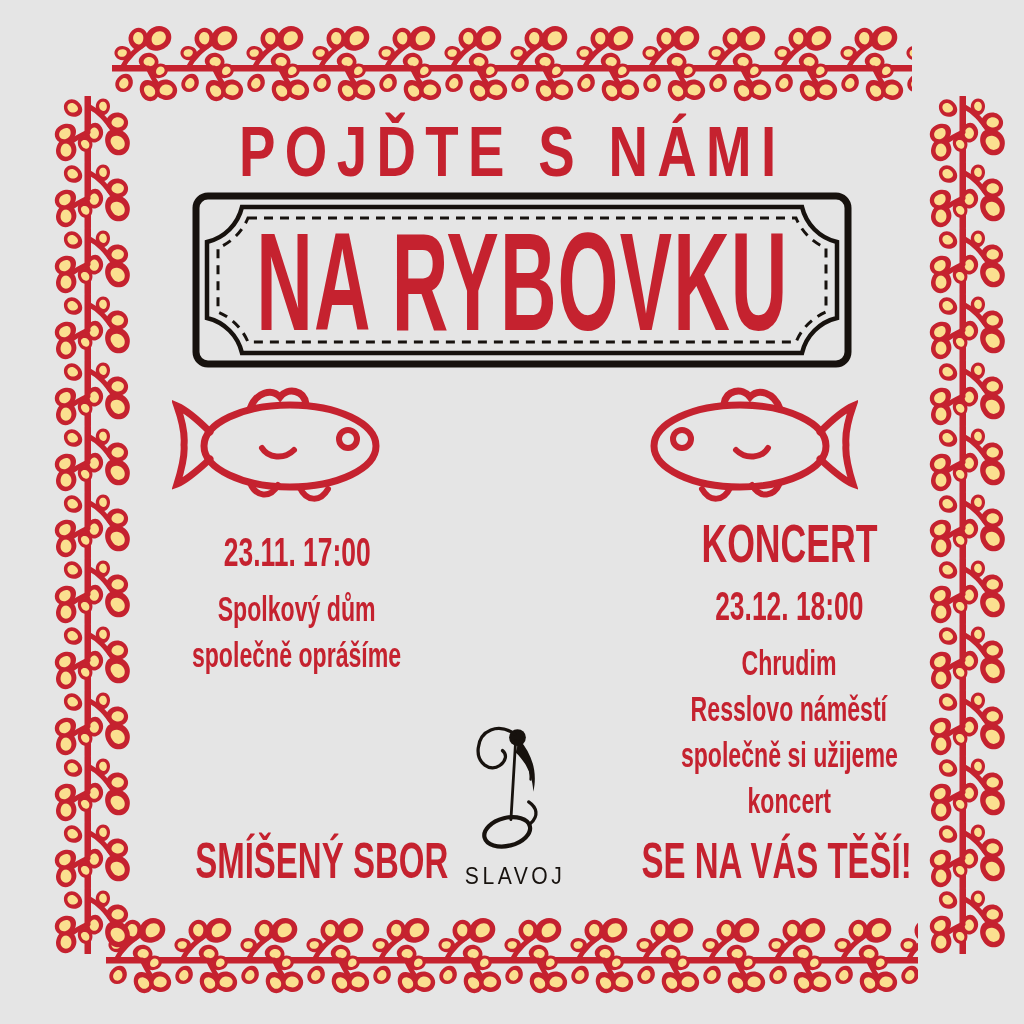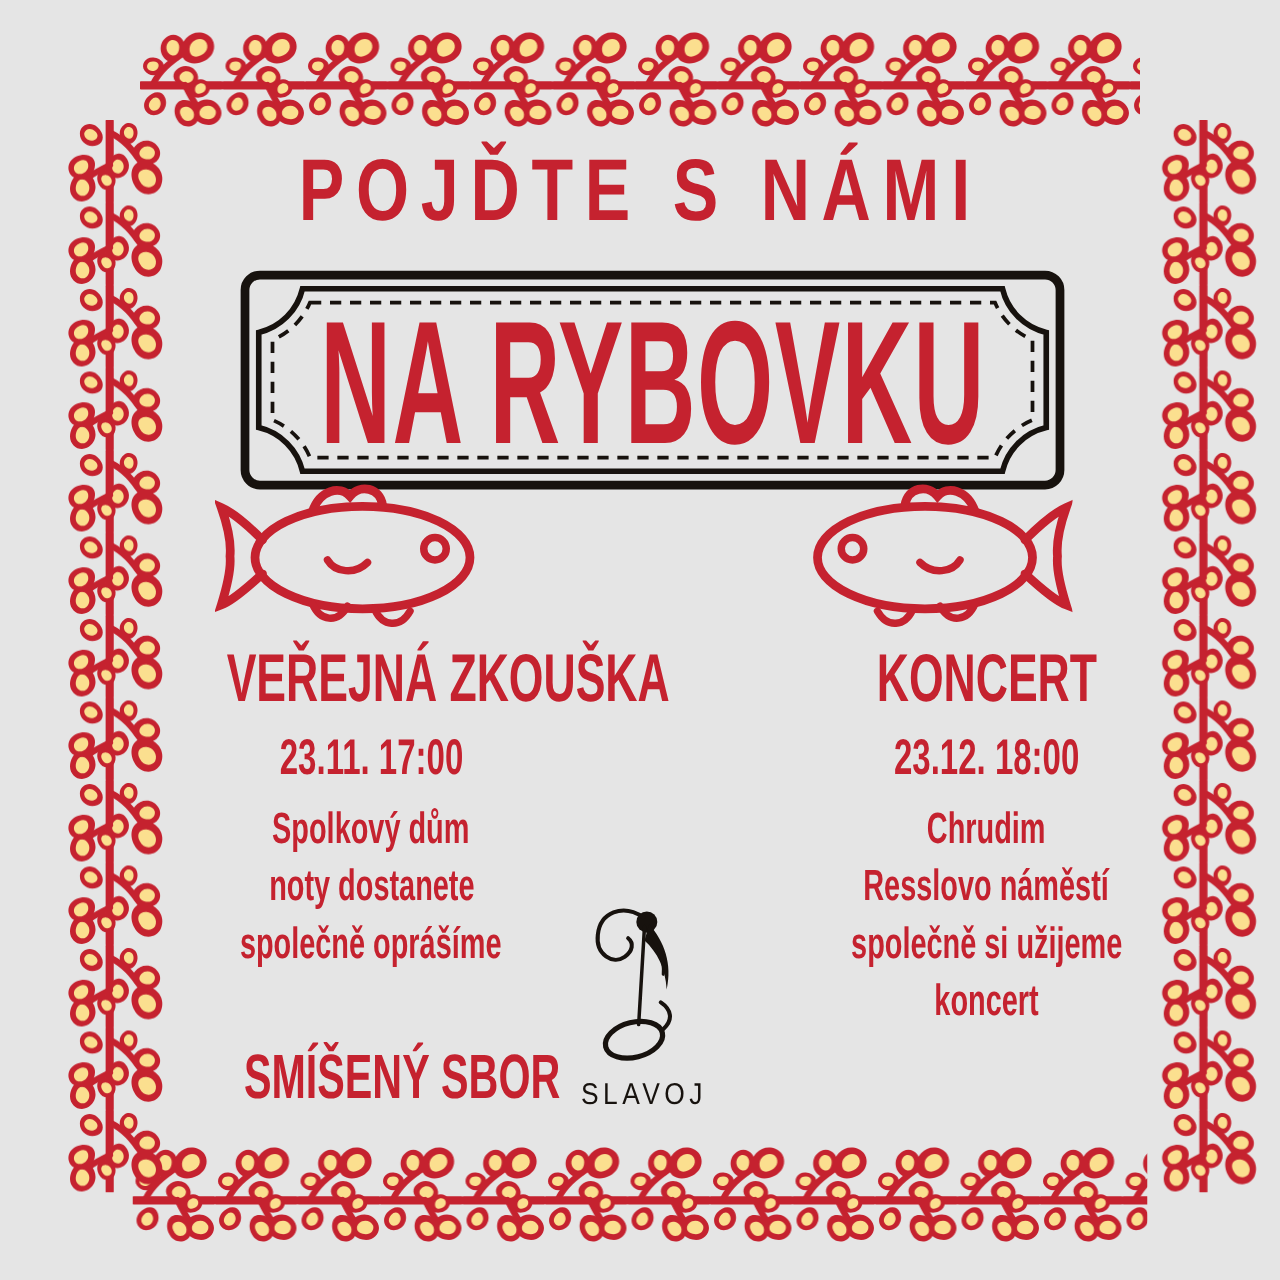--- a/index.html
+++ b/index.html
@@ -14,21 +14,21 @@
   .border-svg{position:absolute;}
   .cond{display:inline-block;transform:scaleX(.66);transform-origin:center;white-space:nowrap;}
   .cond-wide{display:inline-block;transform:scaleX(.78);transform-origin:center;white-space:nowrap;}
   .cond-title{display:inline-block;transform:scaleX(.56);transform-origin:center;white-space:nowrap;}
 
   .tagline{
     position:absolute;left:0;top:112px;width:1024px;
     text-align:center;color:#c5222f;font-weight:700;
     font-size:70px;letter-spacing:12px;
   }
-  .plaque{position:absolute;left:188px;top:212px;width:668px;height:184px;}
+  .plaque{position:absolute;left:188px;top:188px;width:668px;height:184px;}
   .plaque-frame{position:absolute;left:0;top:0;}
   .plaque-title{
     position:absolute;left:0;top:0;width:668px;height:184px;
     display:flex;align-items:center;justify-content:center;
     color:#c5222f;font-weight:700;font-size:140px;letter-spacing:2px;
     line-height:1;padding-top:4px;box-sizing:border-box;
   }
   .fish{position:absolute;width:222px;height:126px;}
   .fish-left{left:172px;top:382px;}
   .fish-right{left:636px;top:382px;transform:scaleX(-1);}
@@ -126,29 +126,25 @@
   </div>
 
   <svg class="fish fish-left" viewBox="0 0 222 126">
     <use href="#fishShape"></use>
   </svg>
   <svg class="fish fish-right" viewBox="0 0 222 126">
     <use href="#fishShape"></use>
   </svg>
 
   <div class="event-col event-left">
-    <div class="event-heading">
-      <span class="cond">VEŘEJNÁ ZKOUŠKA</span>
-    </div>
     <div class="event-datetime">
       <span class="cond">23.11. 17:00</span>
     </div>
     <div class="event-lines">
       <div><span class="cond">Spolkový dům</span></div>
-      <div><span class="cond">noty dostanete</span></div>
       <div><span class="cond">společně oprášíme</span></div>
     </div>
   </div>
 
   <div class="event-col event-right">
     <div class="event-heading">
       <span class="cond">KONCERT</span>
     </div>
     <div class="event-datetime">
       <span class="cond">23.12. 18:00</span>
@@ -174,14 +170,17 @@
       <path d="M54 27 C63 38 68 51 67 63" stroke-width="2.5"></path>
       <path d="M67 110 C76 102 74 93 65 87" stroke-width="3.5"></path>
       <ellipse cx="42" cy="119" rx="25" ry="15" transform="rotate(-14 42 119)" stroke-width="4.5"></ellipse>
     </g>
   </svg>
 
   <div class="logo-word">
     <span class="cond-wide">SLAVOJ</span>
   </div>
 
+  <div class="footer-closing">
+    <span class="cond">SE NA VÁS TĚŠÍ!</span>
+  </div>
 
 </div>
 
 </body></html>

